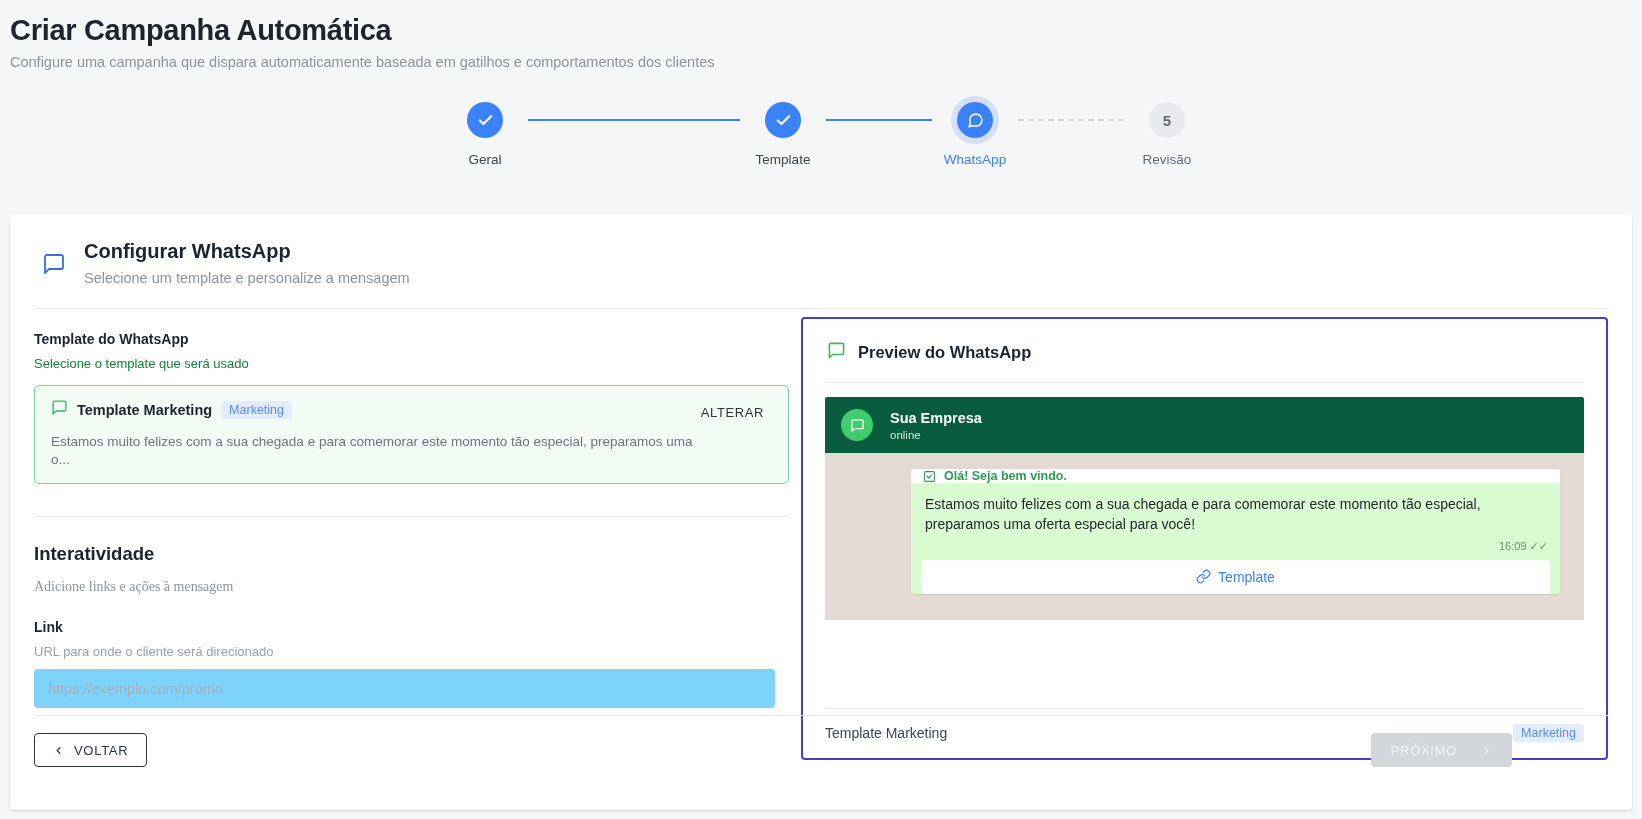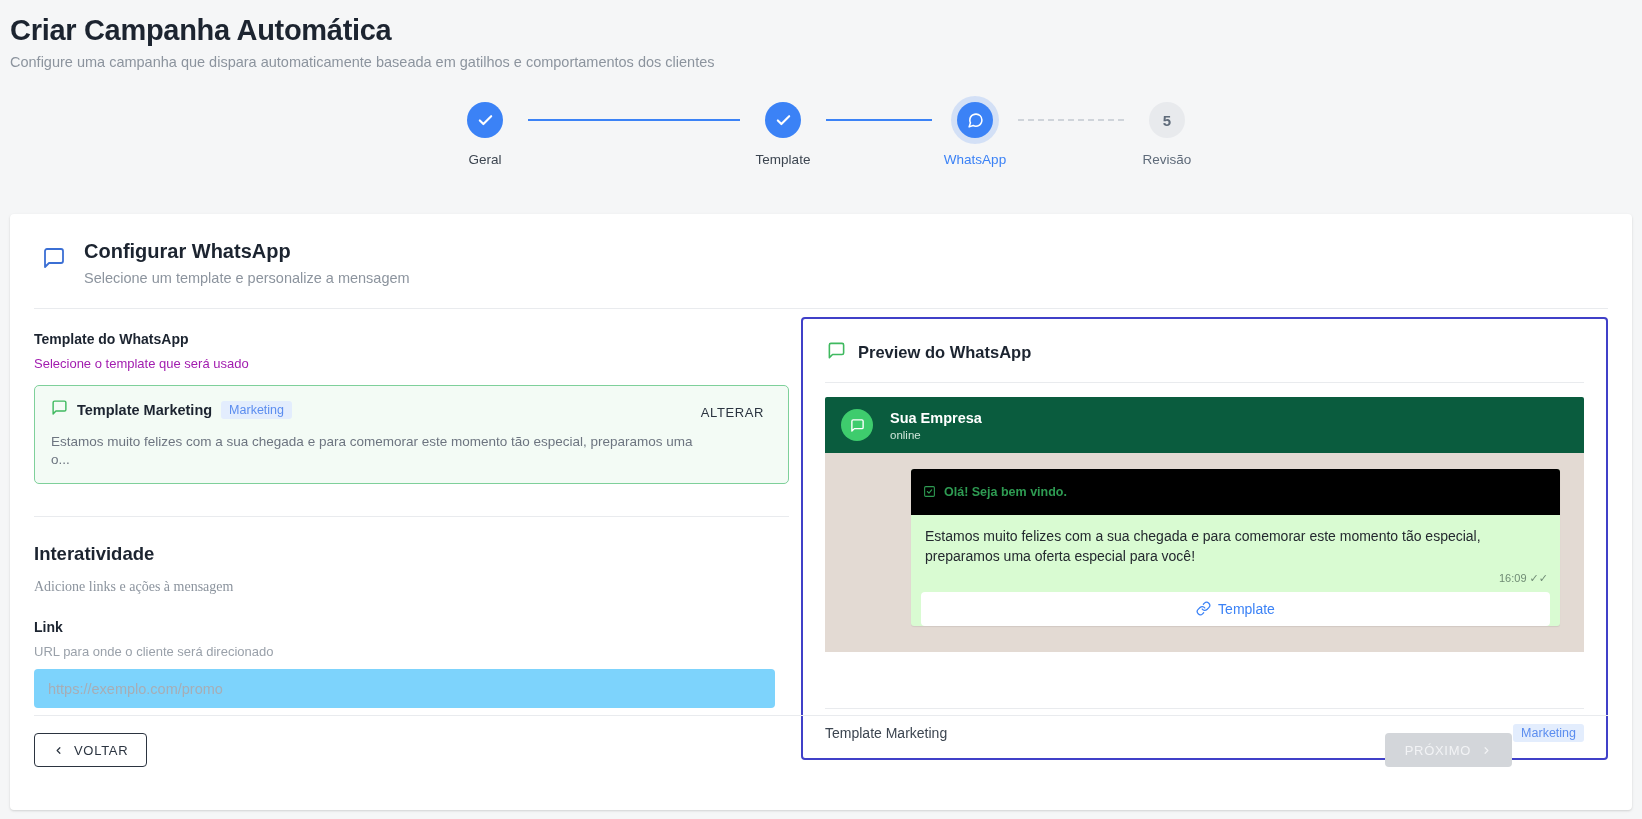--- a/index.html
+++ b/index.html
@@ -61,32 +61,32 @@
 
   
   .card {
     position: absolute;
     left: 10px; top: 214px;
     width: 1622px; height: 596px;
     background: #ffffff;
     border-radius: 4px;
     box-shadow: 0 1px 3px rgba(0,0,0,0.10), 0 1px 2px rgba(0,0,0,0.06);
   }
-  .card-head { display: flex; align-items: flex-start; padding: 26px 24px 0 24px; }
+  .card-head { display: flex; align-items: center; padding: 26px 24px 0 24px; }
   .card-head-icon { margin: 6px 18px 0 8px; }
   .card-head-title { font-size: 20px; font-weight: bold; color: #1c2430; }
   .card-head-sub { font-size: 14.5px; color: #8c949e; margin-top: 7px; }
   .divider { height: 1px; background: #e9ebee; margin: 22px 24px 0 24px; }
 
   .body { display: flex; padding: 0 24px; }
   .left-col { width: 755px; padding-top: 22px; }
   .right-col { flex: 1; padding-top: 8px; padding-left: 12px; }
 
   .field-label { font-size: 14px; font-weight: bold; color: #1c2430; }
-  .field-hint { font-size: 13px; color: #a21caf; margin-top: 9px; }
+  .field-hint { font-size: 13px; color: #15803d; margin-top: 9px; }
 
   
   .tpl-card {
     margin-top: 14px;
     border: 1px solid #7ed09a;
     background: #f3fbf5;
     border-radius: 5px;
     padding: 13px 16px 15px 16px;
     display: flex;
     align-items: flex-start;
@@ -156,23 +156,23 @@
     padding: 16px 24px 16px 86px;
     min-height: 156px;
   }
   .bubble {
     background: #d9fbd2;
     border-radius: 3px;
     padding: 0;
     box-shadow: 0 1px 1px rgba(0,0,0,0.08);
   }
   .bubble-head {
-    background: #000000;
-    padding: 16px 12px;
-    display: flex; align-items: flex-start; gap: 8px;
+    background: #ffffff;
+    padding: 0 12px;
+    display: flex; align-items: flex-end; gap: 8px;
     font-size: 12.5px; font-weight: bold; color: #2e9b52;
     border-radius: 3px 3px 0 0;
   }
   .bubble-text {
     padding: 12px 14px 0 14px;
     font-size: 14px; color: #24292f; line-height: 1.42;
   }
   .bubble-meta {
     text-align: right;
     font-size: 11px; color: #6f8b74;
@@ -201,21 +201,21 @@
     display: flex; justify-content: space-between; align-items: center;
   }
   .btn-back {
     display: flex; align-items: center; gap: 10px;
     height: 34px; padding: 0 18px;
     background: #fff; border: 1px solid #2b3440; border-radius: 4px;
     font-family: inherit; font-size: 13px; font-weight: 500; letter-spacing: 0.7px;
     color: #2b3440; cursor: pointer;
   }
   .btn-next {
-    display: flex; align-items: center; gap: 10px;
+    display: flex; align-items: center; gap: 24px;
     height: 34px; padding: 0 20px;
     background: #d3d6da; border: none; border-radius: 4px;
     font-family: inherit; font-size: 13px; font-weight: 500; letter-spacing: 0.7px;
     color: #f2f3f5; cursor: default;
     margin-right: 96px;
   }
 </style>
 </head>
 <body>
 

